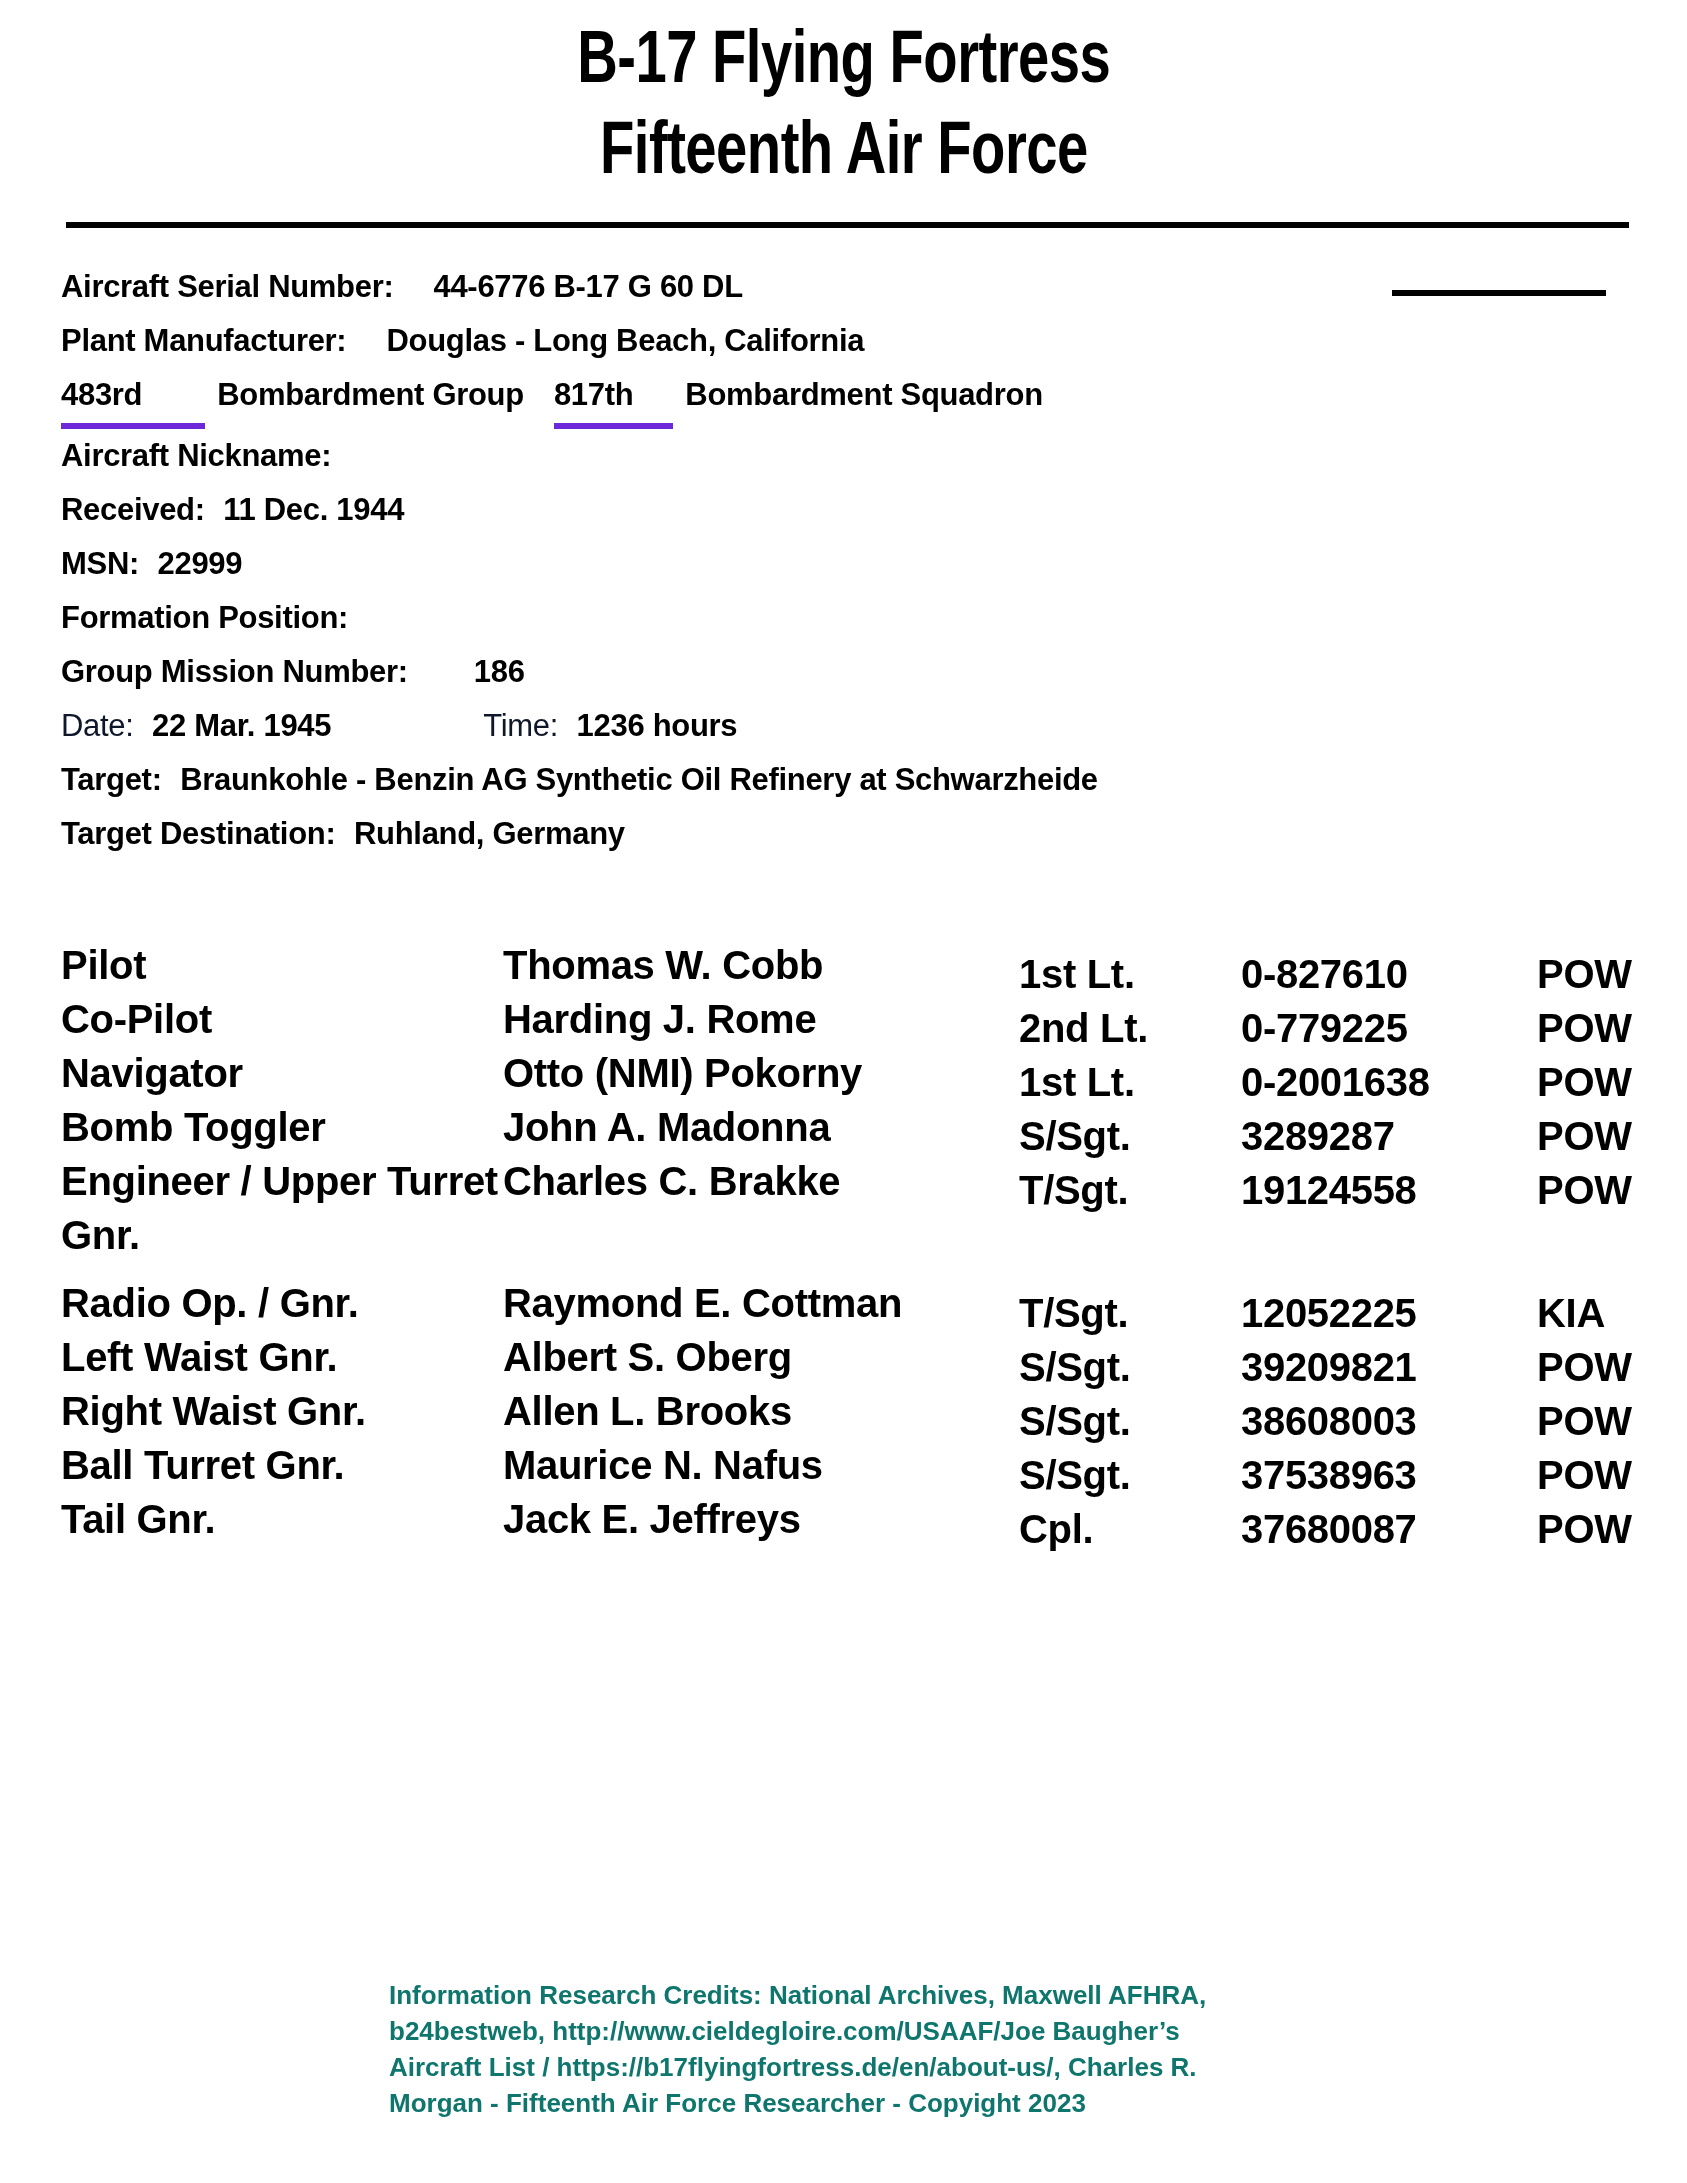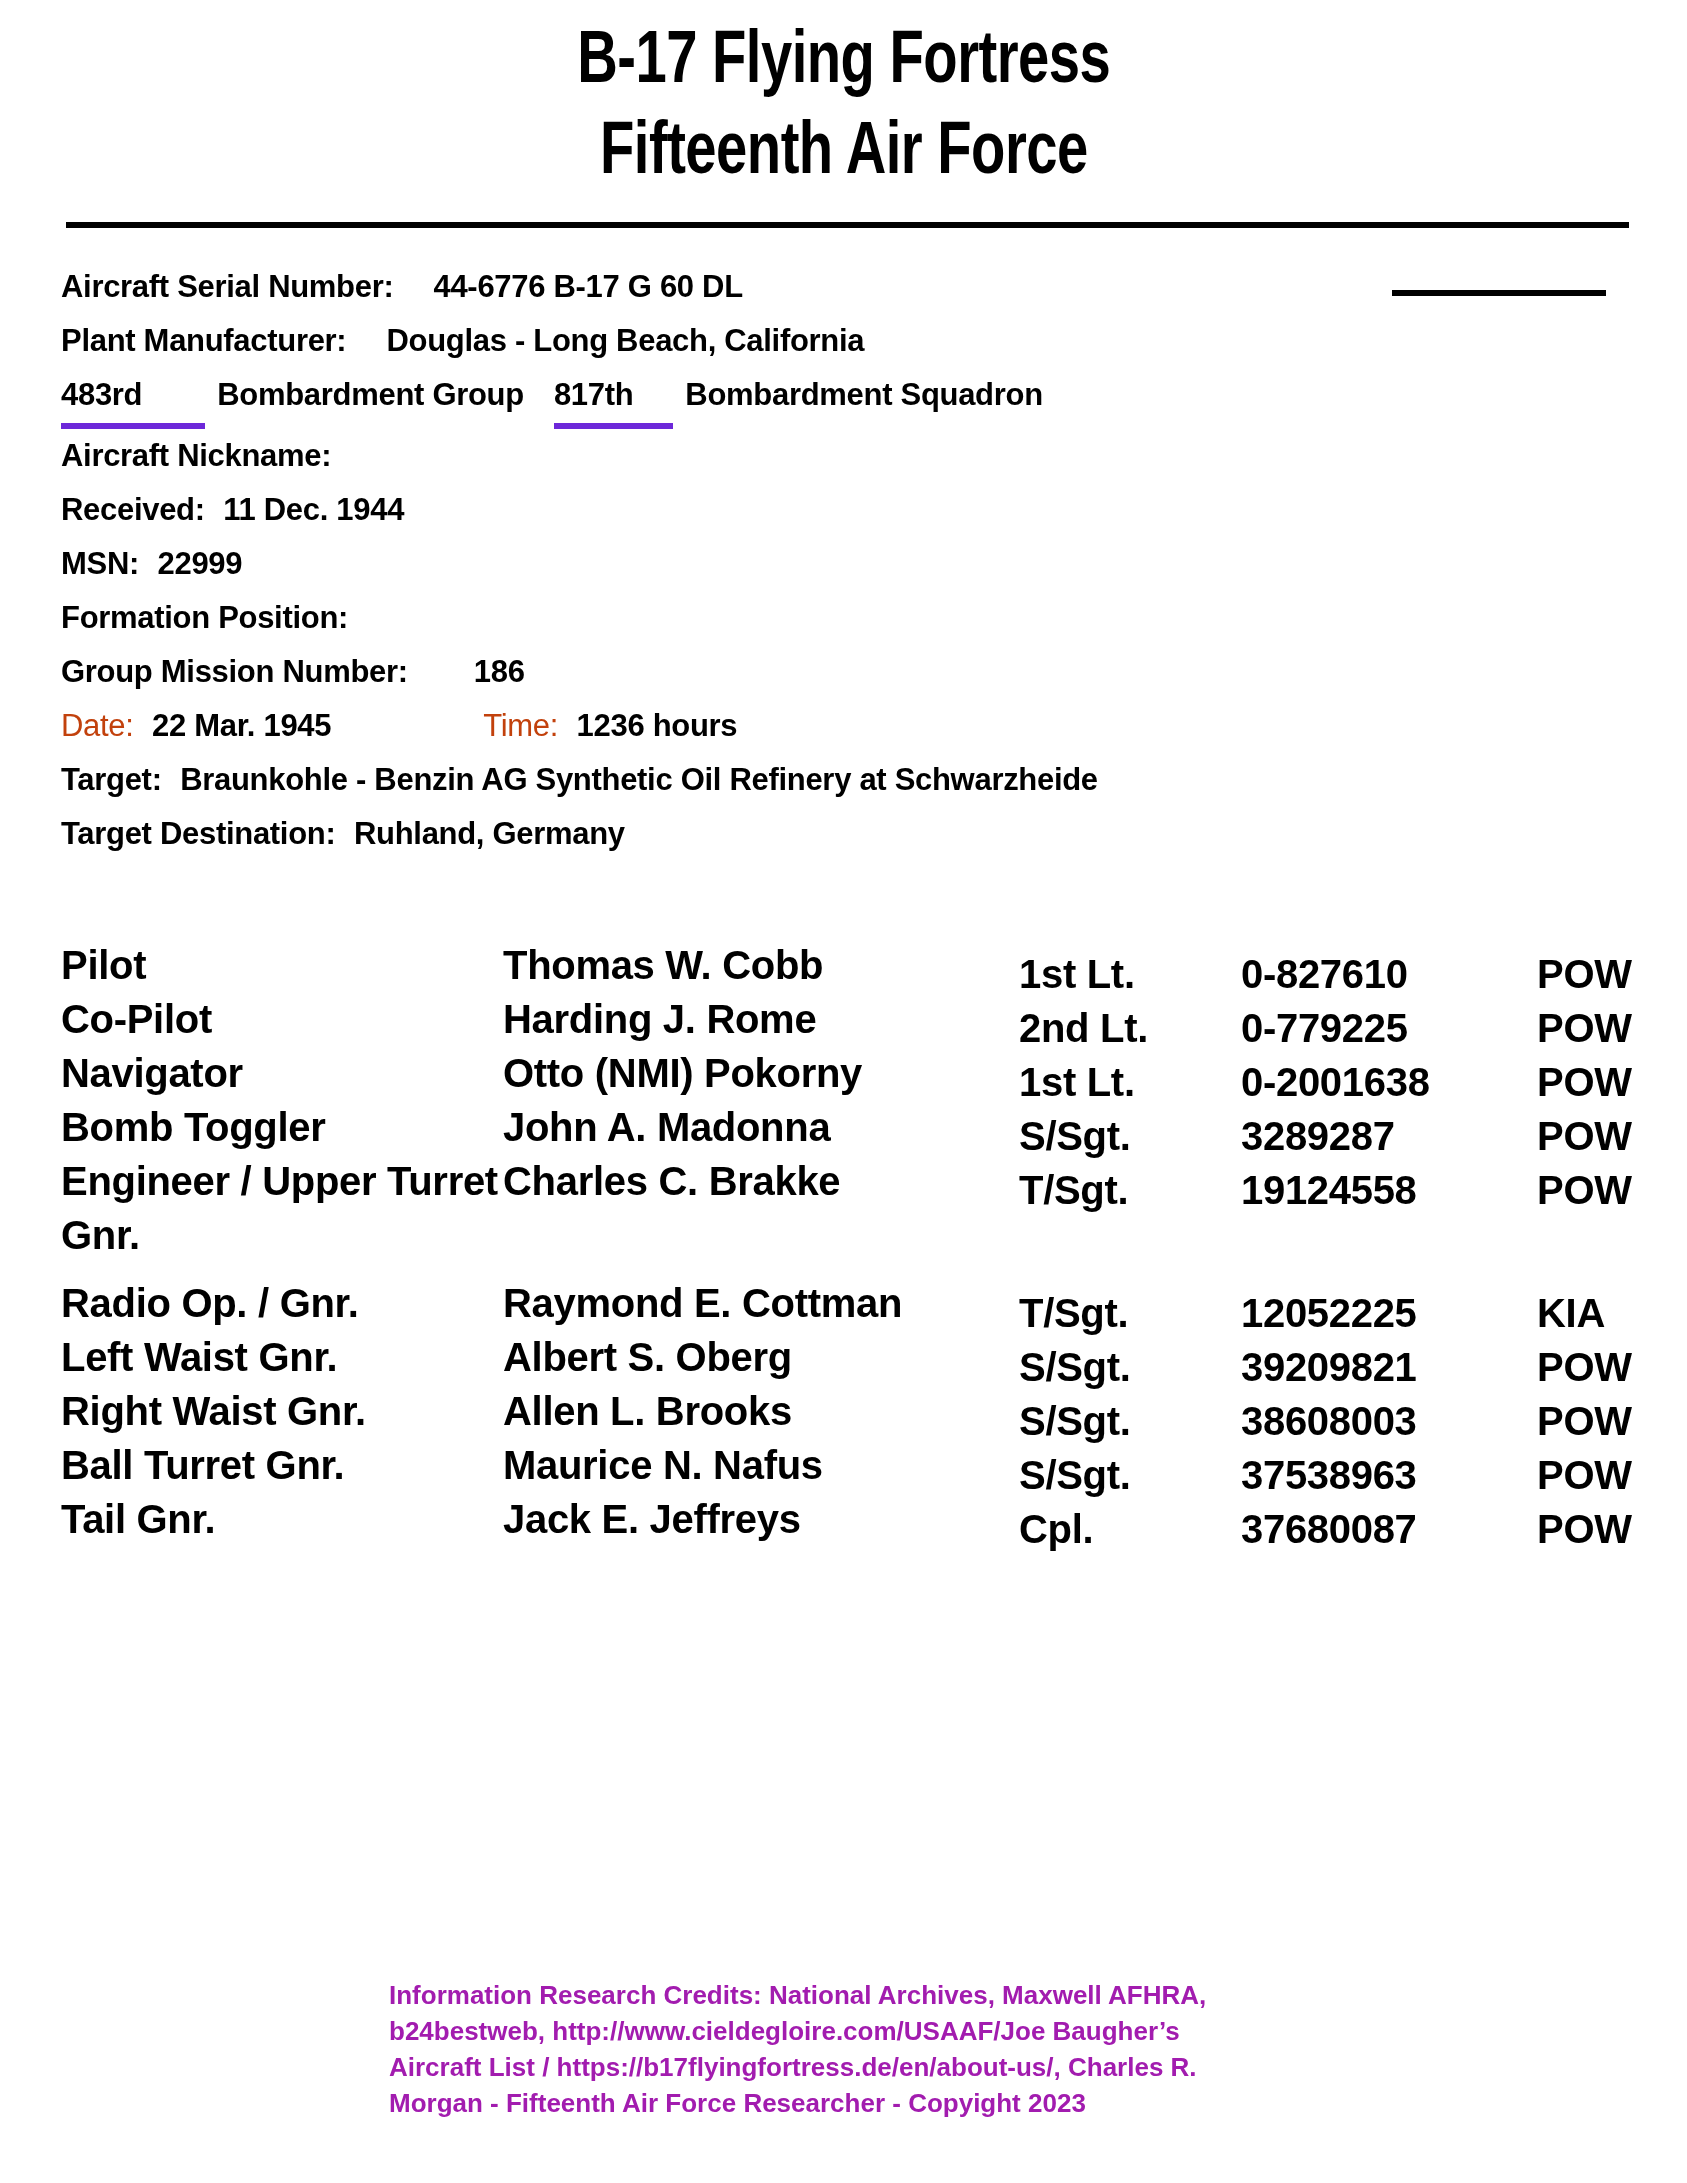--- a/index.html
+++ b/index.html
@@ -20,21 +20,21 @@
   .condensed { display: inline-block; transform: scaleX(0.76); transform-origin: center; }
   
   .header-rule { margin: 29px 58px 0 66px; height: 6px; background: #000; }
   
   .info-section { margin: 32px 0 0 61px; font-size: 31px; line-height: 54px; letter-spacing: -0.3px; }
   .info-line { white-space: nowrap; }
   .gap-sm { margin-left: 18.5px; text-align: center; }
   .gap-md { margin-left: 40px; }
   .gap-lg { margin-left: 66px; }
   .gap-xl { margin-left: 152px; }
-  .light-label { font-weight: normal; color: #c2410c; }
+  .light-label { font-weight: normal; color: #0f172a; }
   .u-blank {
     display: inline-block;
     border-bottom: 6px solid #6d28d9;
     padding-bottom: 1.3px;
   }
   .u-group { padding-right: 63px; }
   .u-squadron { padding-right: 40px; margin-left: 30px; }
   .after-u { margin-left: 12px; }
   .serial-blank-line {
     position: absolute;
@@ -58,21 +58,21 @@
   .row-gap-before { margin-top: 14.6px; }
   
   .footer-credits {
     position: absolute;
     left: 389px;
     top: 1977px;
     width: 1006px;
     font-size: 26px;
     line-height: 36px;
     letter-spacing: 0;
-    color: #a21caf;
+    color: #0f766e;
   }
 </style>
 </head>
 <body>
 
 <div class="page">
 
   <div class="title-block">
     <div class="title-line"><span class="condensed">B-17 Flying Fortress</span></div>
     <div class="title-line"><span class="condensed">Fifteenth Air Force</span></div>

